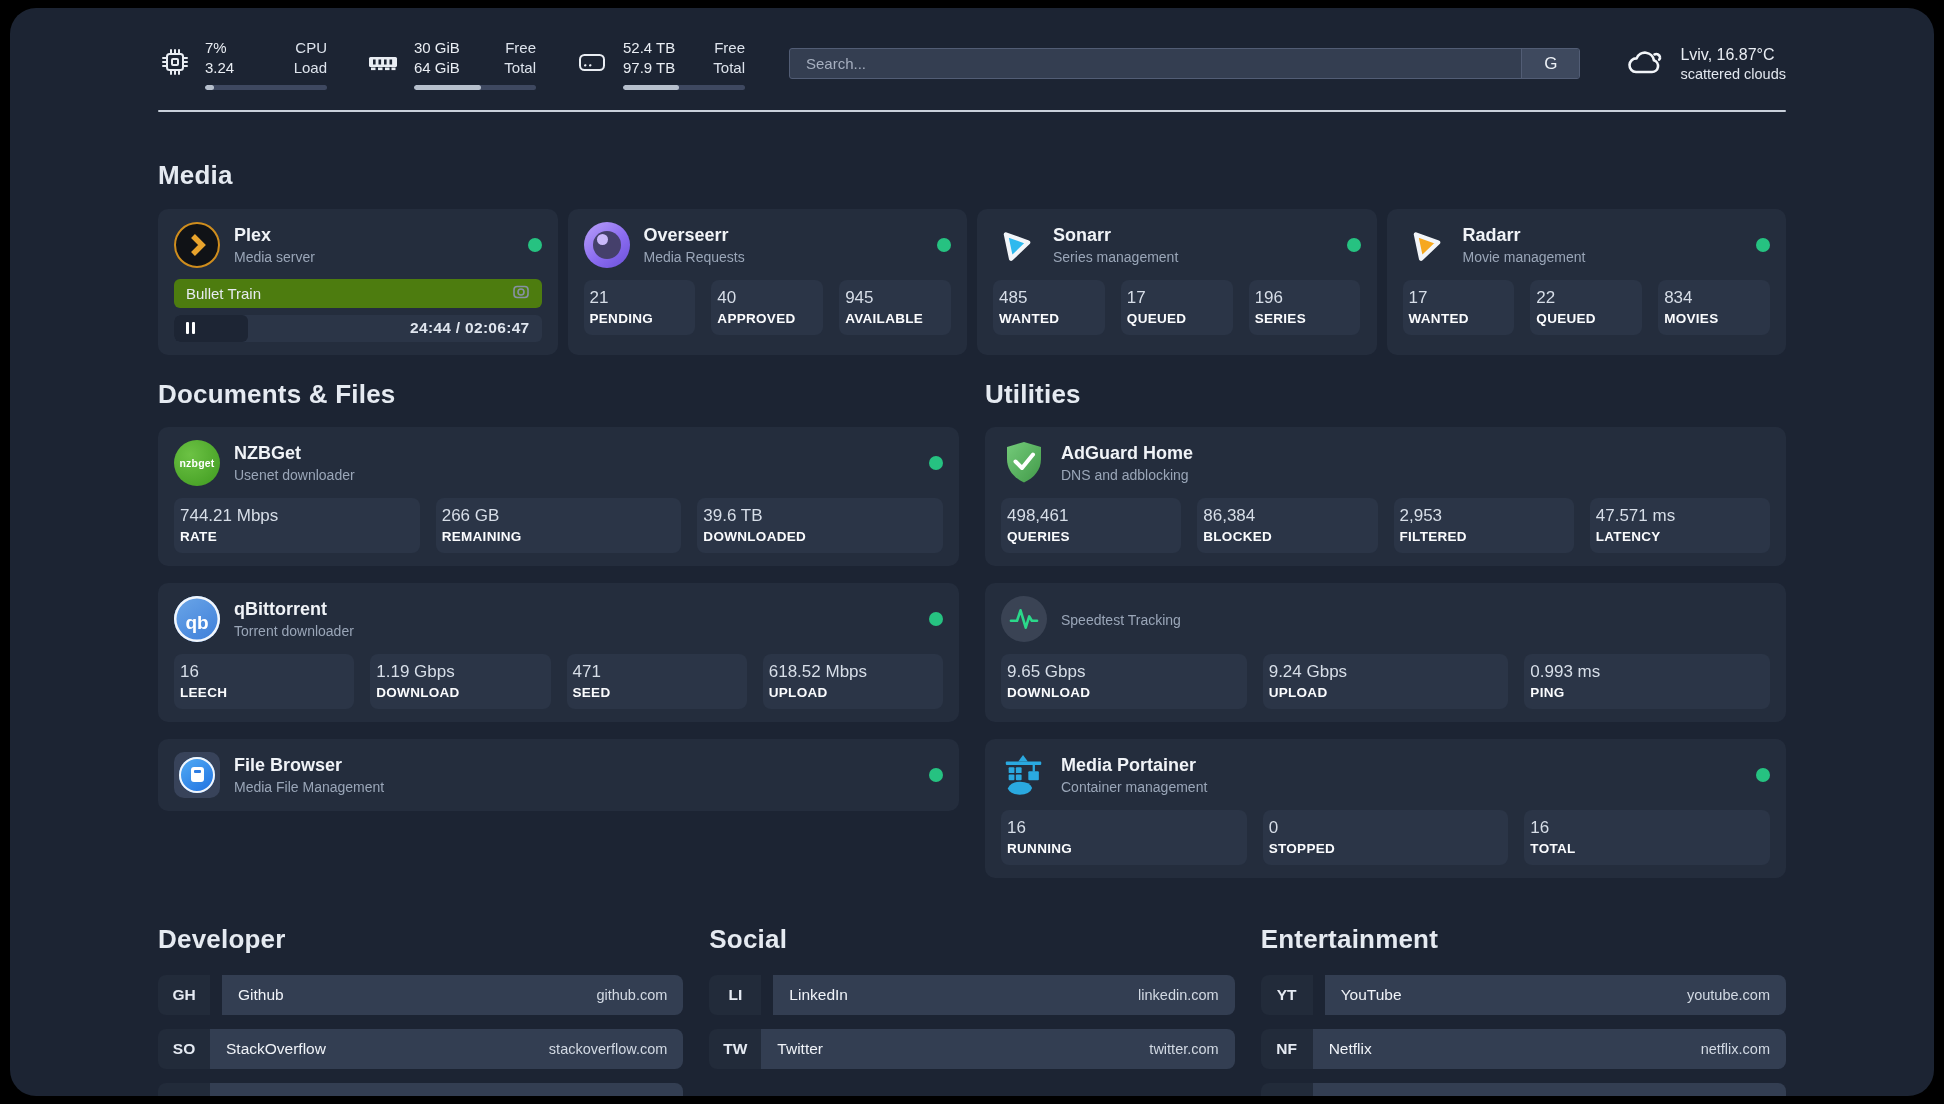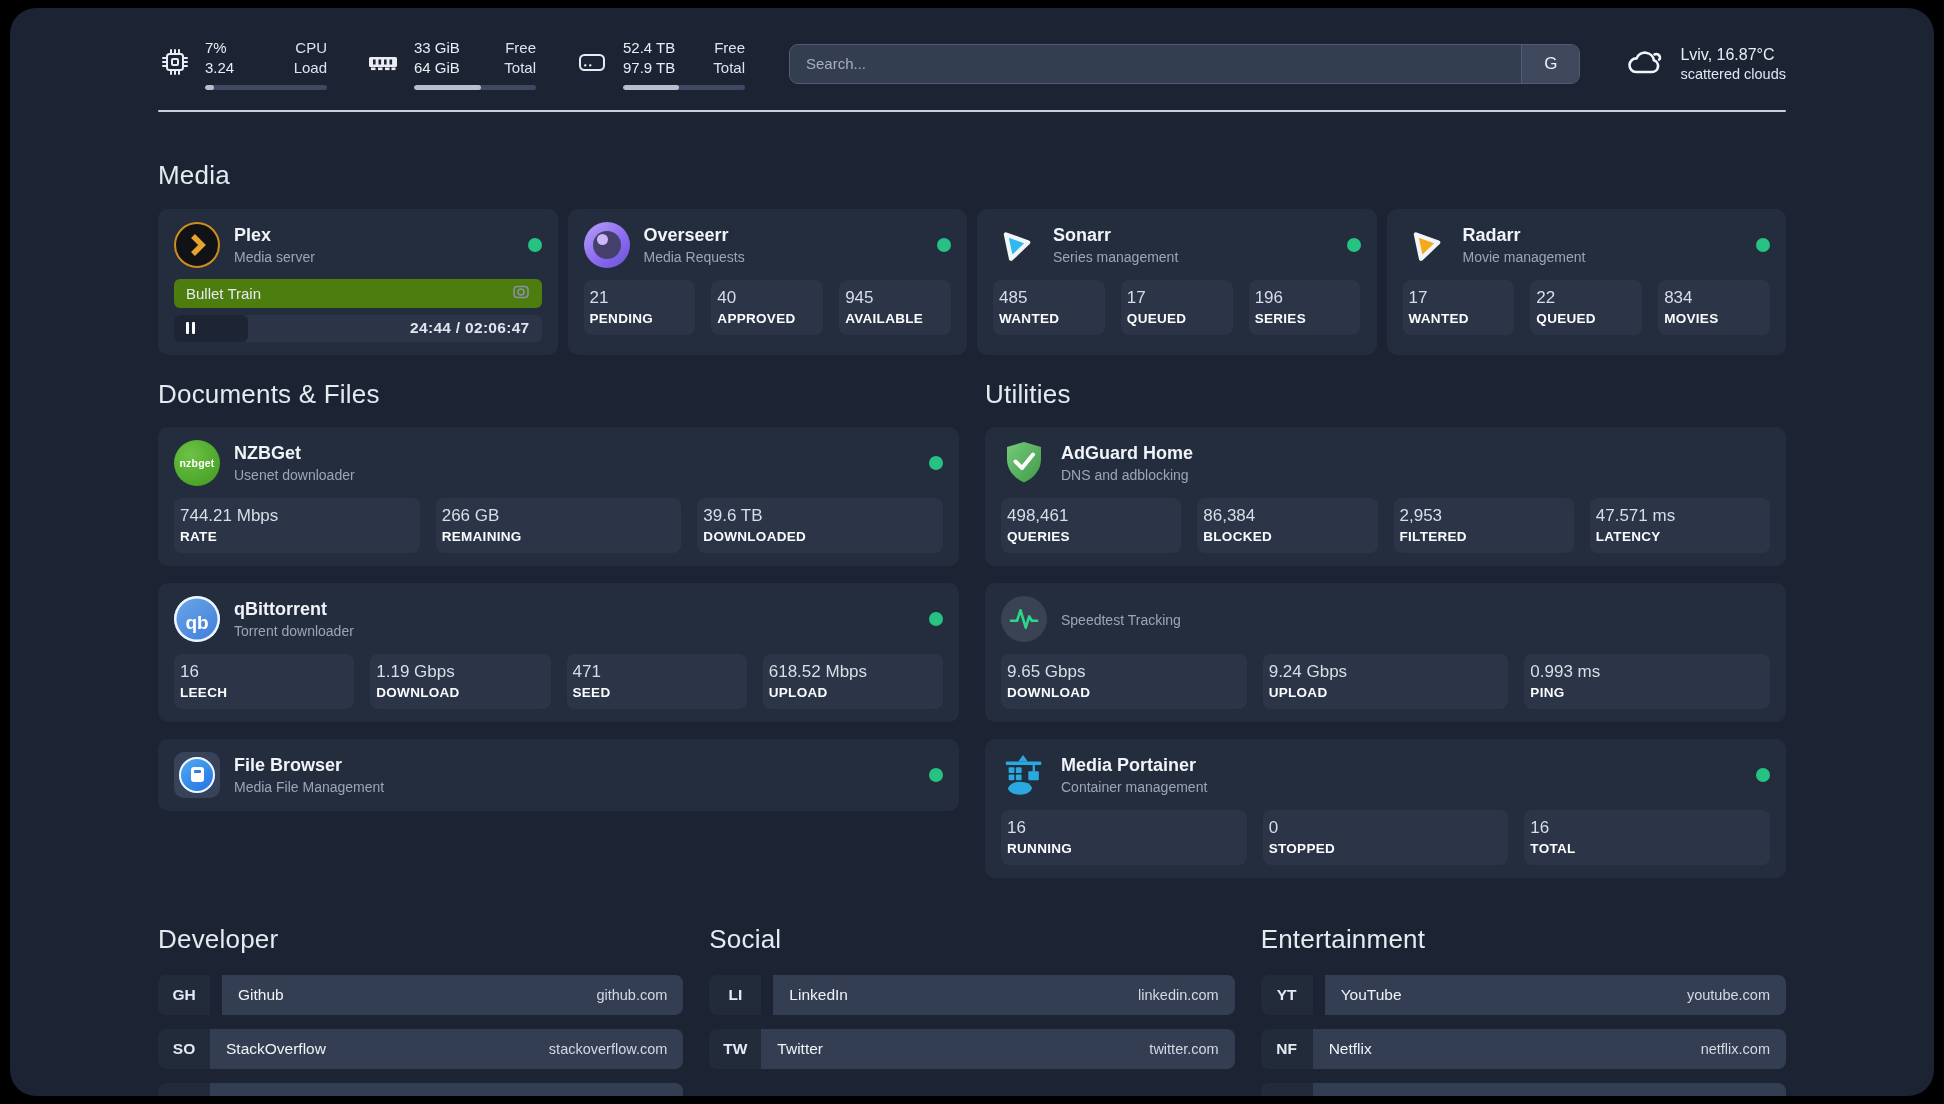--- a/index.html
+++ b/index.html
@@ -12,35 +12,35 @@
   .header{display:flex;align-items:center;padding-top:30px;}
   .hstats{display:flex;gap:38px;}
   .hstat{display:flex;align-items:center;gap:13px;}
   .stat-col{display:flex;flex-direction:column;gap:5px;min-width:122px;}
   .stat-rows{display:flex;justify-content:space-between;gap:26px;font-size:15px;line-height:1.35;color:#e9edf3;}
   .stat-vals{display:flex;flex-direction:column;}
   .stat-labs{display:flex;flex-direction:column;align-items:flex-end;color:#dde3ec;}
   .bar{height:5px;border-radius:3px;background:#3e4860;overflow:hidden;margin-top:1px;}
   .bar-fill{height:100%;background:#b6bfcc;border-radius:3px;}
 
-  .search{flex:1;display:flex;align-items:stretch;height:40px;margin:0 44px;background:#343e51;
-          border:1px solid #525d75;border-radius:9px;overflow:hidden;}
+  .search{flex:1;display:flex;align-items:stretch;height:31px;margin:0 44px;background:#343e51;
+          border:1px solid #525d75;border-radius:3px;overflow:hidden;}
   .search input{flex:1;background:transparent;border:0;outline:0;color:#e9edf3;font-size:15px;padding:0 16px;font-family:inherit;}
   .search input::placeholder{color:#a6afbf;}
   .gbtn{width:58px;background:#3e495e;border:0;border-left:1px solid #525d75;color:#eef2f7;
         font-size:17px;font-weight:500;cursor:pointer;font-family:inherit;}
 
   .weather{display:flex;align-items:center;gap:14px;}
   .weather .loc{font-size:16px;font-weight:500;}
   .weather .cond{font-size:14.5px;margin-top:2px;color:#e2e7ef;}
 
   .divider{height:2px;background:#c9d0db;margin-top:20px;border-radius:1px;}
 
   
-  .section-title{font-size:26px;font-weight:400;color:#e5eaf1;letter-spacing:.2px;margin:0;}
+  .section-title{font-size:26px;font-weight:700;color:#e5eaf1;letter-spacing:.2px;margin:0;}
   .media-title{margin-top:48px;}
   .media-grid{display:grid;grid-template-columns:repeat(4,1fr);gap:10px;margin-top:18px;}
 
   .card{background:#242d3d;border-radius:10px;padding:13px 16px;}
   .card-head{display:flex;align-items:center;gap:14px;}
   .card-titles{flex:1;min-width:0;}
   .card-name{font-size:18px;font-weight:600;color:#f0f3f7;}
   .card-desc{font-size:14px;color:#9aa6b8;margin-top:3px;}
   .dot{width:14px;height:14px;border-radius:50%;background:#26c281;flex:none;}
 
@@ -138,21 +138,21 @@
                 <rect x="6" y="22.5" width="4.5" height="2.6"></rect>
                 <rect x="13" y="22.5" width="4.5" height="2.6"></rect>
                 <rect x="20" y="22.5" width="4.5" height="2.6"></rect>
                 <rect x="26.5" y="22.5" width="4" height="2.6"></rect>
               </g>
             </svg>
           </span>
           <div class="stat-col">
             <div class="stat-rows">
               <div class="stat-vals">
-                <span>33 GiB</span>
+                <span>30 GiB</span>
                 <span>64 GiB</span>
               </div>
               <div class="stat-labs">
                 <span>Free</span>
                 <span>Total</span>
               </div>
             </div>
             <div class="bar">
               <div class="bar-fill" style="width: 55%;"></div>
             </div>

